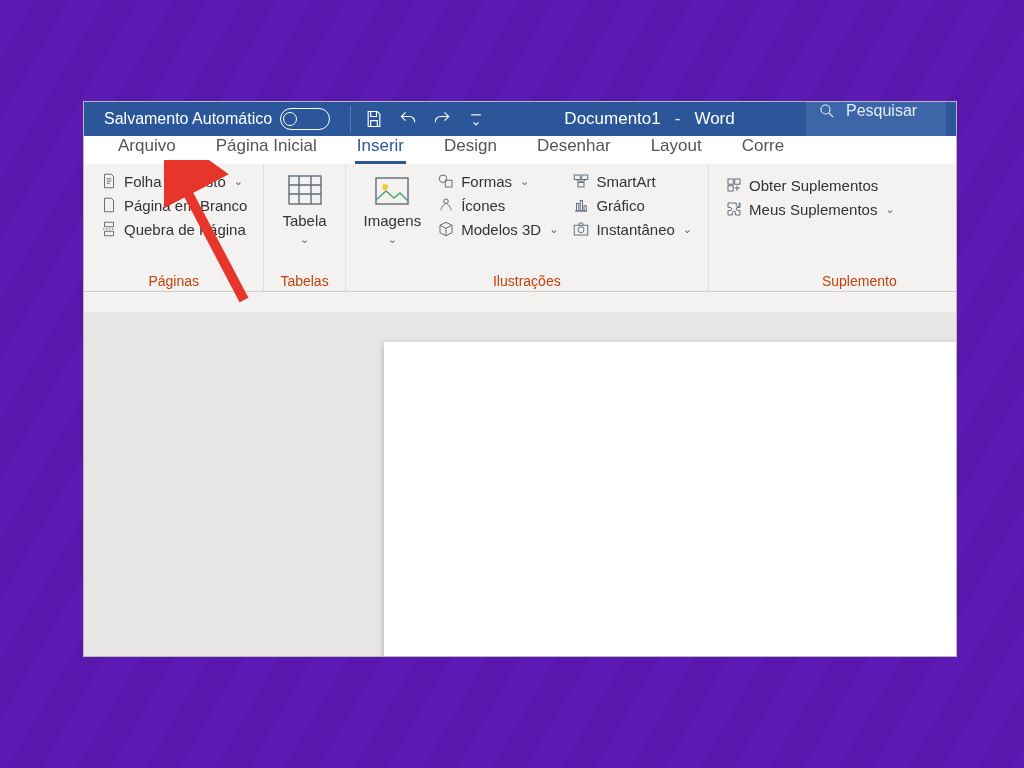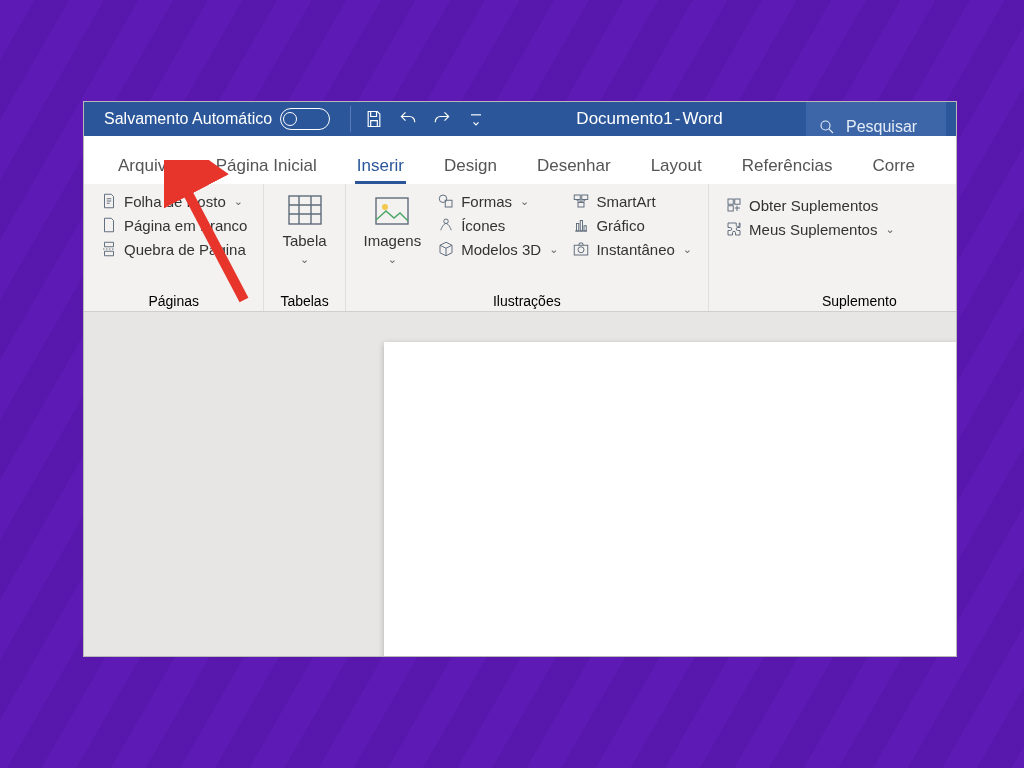--- a/index.html
+++ b/index.html
@@ -42,35 +42,35 @@
   .autosave-toggle .knob {
     width: 14px; height: 14px; border-radius: 50%;
     border: 1.5px solid #fff;
   }
   .vdiv { width: 1px; height: 26px; background: #5a7bbb; margin: 0 6px; }
   .qat-btn { width: 34px; height: 34px; display: flex; align-items: center; justify-content: center; color: #fff; }
   .qat-btn svg { width: 20px; height: 20px; stroke: #fff; fill: none; stroke-width: 1.4; }
   .title-center {
     flex: 1;
     text-align: center;
-    display: flex; justify-content: center; gap: 2px; align-items: center;
+    display: flex; justify-content: center; gap: 14px; align-items: center;
     color: #fff; font-size: 17px;
   }
   .title-center .thin { opacity: .9; }
   .searchbox {
     height: 34px; min-width: 140px;
     background: #3c66a8;
-    display: flex; align-items: flex-end; gap: 10px;
+    display: flex; align-items: flex-start; gap: 10px;
     padding: 0 12px; color: #e4ecf7; font-size: 16px;
   }
   .searchbox svg { width: 18px; height: 18px; stroke: #e4ecf7; fill: none; stroke-width: 1.5; }
 
   
   .tabbar {
-    height: 48px; background: #fff;
+    height: 28px; background: #fff;
     display: flex; align-items: flex-end;
     font-size: 17px; color: #555;
     padding-left: 14px;
     border-bottom: 0;
   }
   .tab {
     padding: 6px 20px 8px;
     color: #555; cursor: default;
     position: relative;
   }
@@ -88,21 +88,21 @@
     display: flex;
     align-items: stretch;
   }
   .group {
     padding: 6px 14px 2px;
     display: flex; flex-direction: column;
     border-right: 1px solid #e0dfde;
   }
   .group-body { flex: 1; display: flex; gap: 10px; align-items: flex-start; }
   .group-label {
-    text-align: center; font-size: 14px; color: #000000;
+    text-align: center; font-size: 14px; color: #c2410c;
     padding-top: 2px;
   }
 
   .vstack { display: flex; flex-direction: column; gap: 2px; }
   .rbtn {
     display: flex; align-items: center; gap: 6px;
     font-size: 15px; color: #333; padding: 2px 2px;
     white-space: nowrap;
   }
   .rbtn svg { width: 18px; height: 18px; stroke: #5f6c7b; fill: none; stroke-width: 1.3; }
@@ -179,21 +179,20 @@
     </div>
   </div>
 
   <div class="tabbar">
     <div class="tab"><span>Arquivo</span></div>
     <div class="tab"><span>Página Inicial</span></div>
     <div class="tab active"><span>Inserir</span></div>
     <div class="tab"><span>Design</span></div>
     <div class="tab"><span>Desenhar</span></div>
     <div class="tab"><span>Layout</span></div>
-    <div class="tab"><span>Referências</span></div>
     <div class="tab"><span>Corre</span></div>
   </div>
 
   <div class="ribbon">
 
     <div class="group">
       <div class="group-body">
         <div class="vstack">
           <div class="rbtn">
             <svg viewBox="0 0 24 24">

